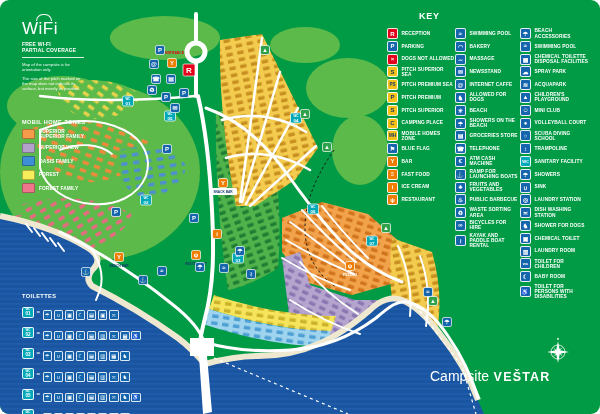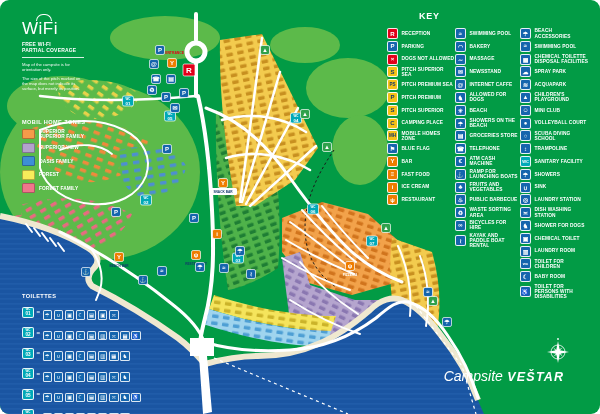--- a/index.html
+++ b/index.html
@@ -35,21 +35,21 @@
     color:#fff;font-size:5.4px;margin-right:1.6px;}
   
   .key-title{position:absolute;left:387px;top:11px;font-size:9px;font-weight:bold;letter-spacing:.8px;margin-left:32px;}
   .key-col{position:absolute;top:28px;display:flex;flex-direction:column;}
   .key-item{display:flex;align-items:center;margin-bottom:1.8px;}
   .key-ic{flex:0 0 11px;height:11px;border-radius:2px;border:.7px solid rgba(255,255,255,.9);
     display:flex;align-items:center;justify-content:center;color:#fff;font-size:6px;font-weight:bold;
     background:#1565AD;}
   .key-lb{font-size:4.8px;line-height:5.2px;margin-left:3.5px;width:54px;font-weight:bold;letter-spacing:.1px;}
   
-  .brand-title{position:absolute;left:430px;top:367px;width:148px;text-align:center;white-space:nowrap;font-style:italic;}
+  .brand-title{position:absolute;left:430px;top:367px;width:148px;text-align:left;white-space:nowrap;}
   .brand-prefix{font-size:14px;font-weight:400;}
   .brand-name{font-size:12.5px;font-weight:bold;letter-spacing:1.2px;}
   .compass{position:absolute;left:544px;top:338px;}
 </style>
 </head>
 <body>
 
 <div class="map-root">
 
   <svg class="base" width="600" height="414" viewBox="0 0 600 414">

